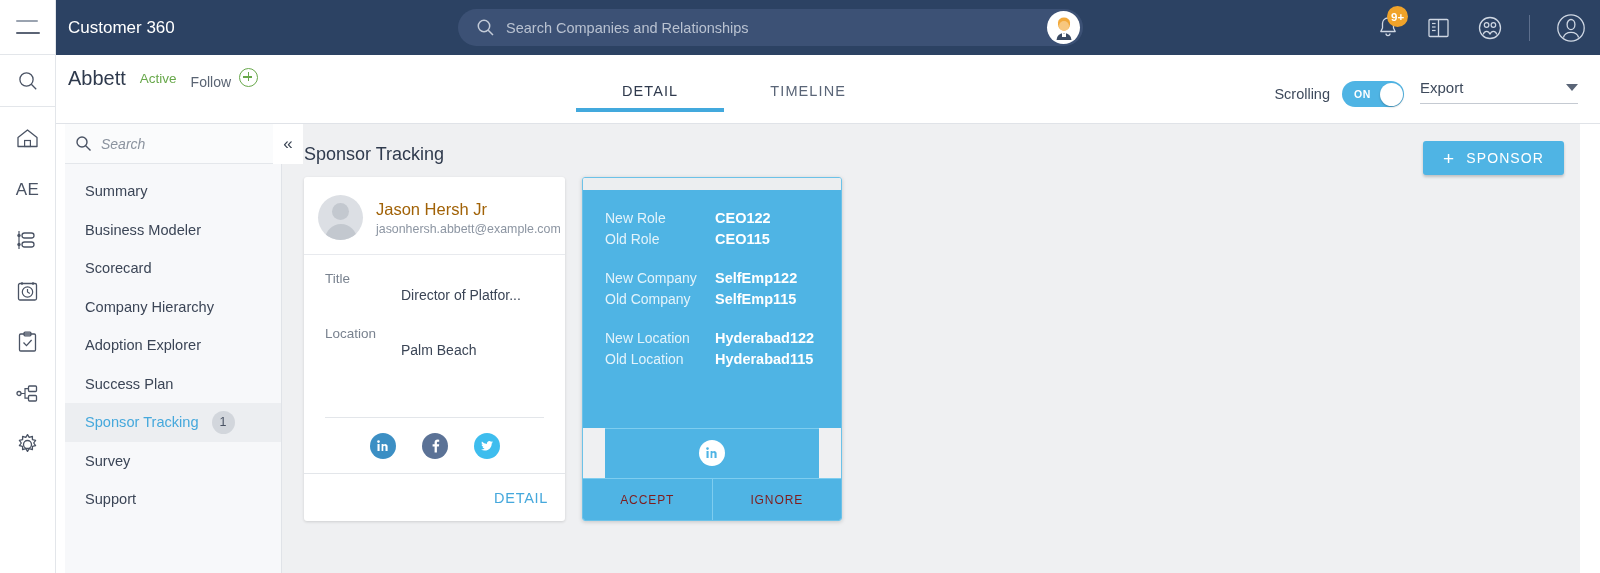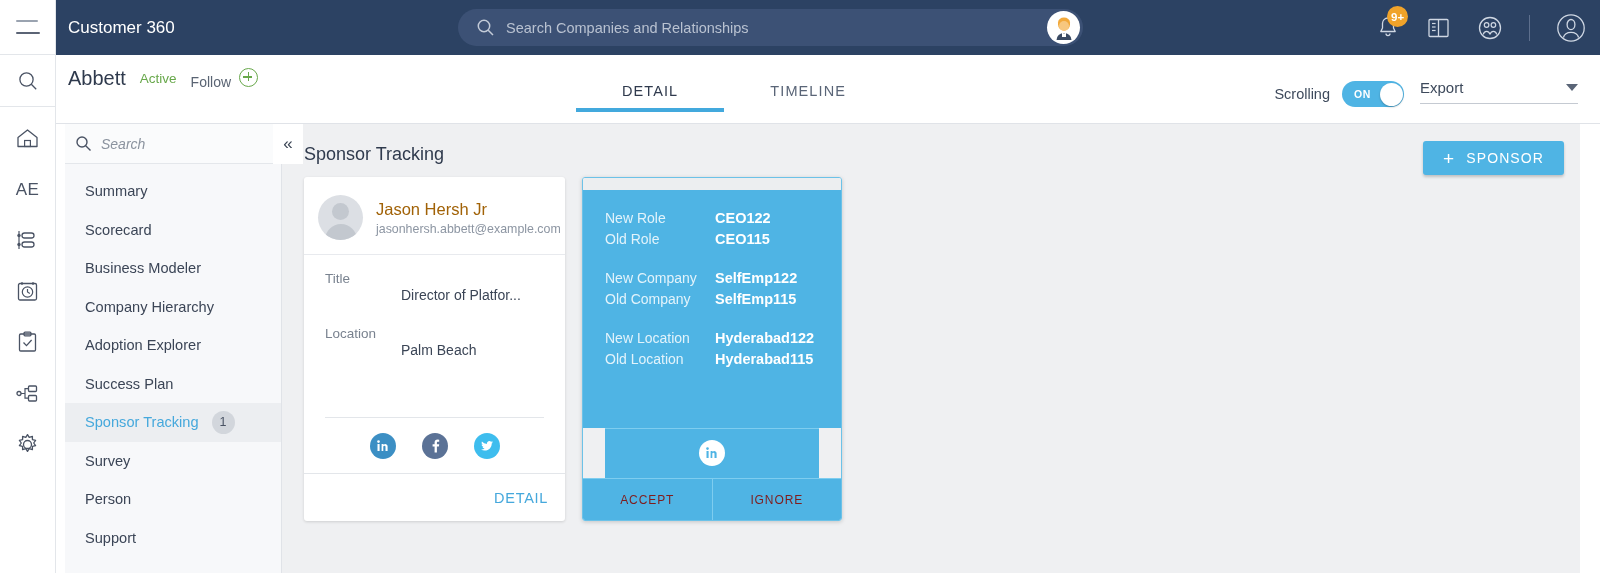--- a/index.html
+++ b/index.html
@@ -406,43 +406,40 @@
         <line x1="10.7" y1="10.7" x2="15.5" y2="15.5" stroke="#4a5364" stroke-width="1.4"></line>
       </svg>
       <input type="text" value="" placeholder="Search" style="">
     </div>
 
     <div class="sb-list">
       <div class="sb-item">
         <span>Summary</span>
       </div>
       <div class="sb-item">
+        <span>Business Modeler</span>
+      </div>
+      <div class="sb-item">
         <span>Scorecard</span>
-      </div>
-      <div class="sb-item">
-        <span>Business Modeler</span>
       </div>
       <div class="sb-item">
         <span>Company Hierarchy</span>
       </div>
       <div class="sb-item">
         <span>Adoption Explorer</span>
       </div>
       <div class="sb-item">
         <span>Success Plan</span>
       </div>
       <div class="sb-item active">
         <span>Sponsor Tracking</span>
         <span class="sb-count">1</span>
       </div>
       <div class="sb-item">
         <span>Survey</span>
-      </div>
-      <div class="sb-item">
-        <span>Person</span>
       </div>
       <div class="sb-item">
         <span>Support</span>
       </div>
     </div>
   </div>
 
   <div class="collapse-btn">
     <span>«</span>
   </div>

